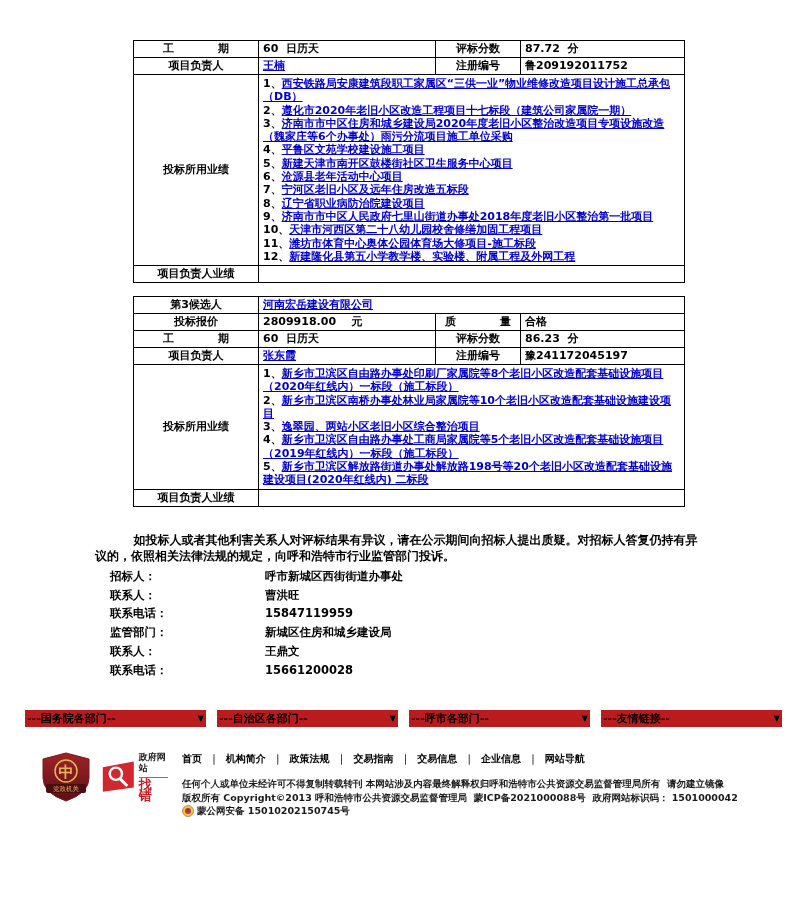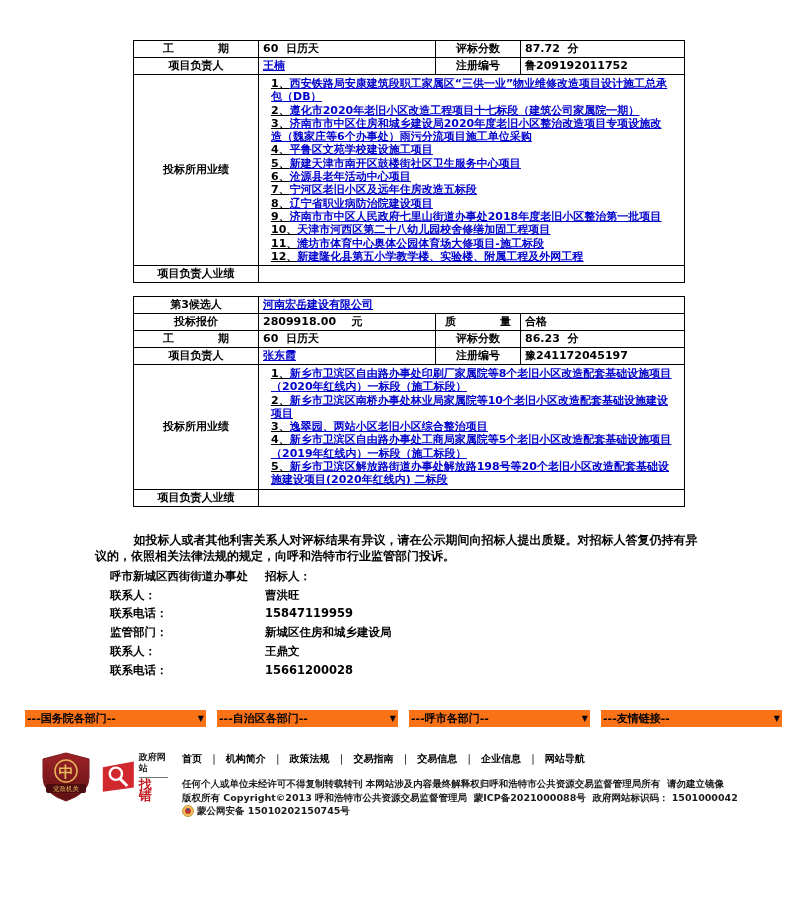--- a/index.html
+++ b/index.html
@@ -9,36 +9,36 @@
   
   table.tbl{border-collapse:collapse;table-layout:fixed;width:551px;position:absolute;left:133px;
             font-size:11px;font-weight:bold;color:#000;}
   table.t1{top:40px;}
   table.t2{top:296px;}
   .tbl td{border:1px solid #000;padding:1px 4px;line-height:14px;vertical-align:middle;overflow:hidden;}
   .tbl tr.info{height:17px;}
   td.lab{text-align:center;white-space:pre;}
   td.val{white-space:pre-wrap;text-align:left;}
   a.lnk{color:#0000cc;text-decoration:underline;cursor:pointer;}
-  td.perf{padding:2px 12px;text-decoration:underline;}
+  td.perf{padding:2px 4px;}
   .perf-item{font-size:11px;line-height:13.3px;font-weight:bold;}
   .perf-item .num{color:#000;}
   .perf-item a{color:#0000cc;text-decoration:underline;cursor:pointer;}
 
   
   .notice{position:absolute;left:95px;top:533px;width:614px;font-size:12px;font-weight:bold;
           line-height:15.5px;text-indent:3.2em;}
 
   
   .contacts{position:absolute;left:110px;top:567px;width:420px;font-size:11.5px;font-weight:bold;}
   .c-row{display:grid;grid-template-columns:155px auto;line-height:18.7px;}
 
   
   .dd-row{position:absolute;left:25px;top:710px;width:757px;display:flex;justify-content:space-between;}
-  .dd{width:177px;display:flex;justify-content:space-between;align-items:center;background:#f97316;
+  .dd{width:177px;display:flex;justify-content:space-between;align-items:center;background:#b91c1c;
       font-size:11px;font-weight:bold;cursor:pointer;padding:1px 2px;}
   .dd-arrow{font-size:8px;line-height:10px;}
 
   
   .footer{position:absolute;left:40px;top:752px;width:752px;display:flex;gap:14px;}
   .logos{display:flex;gap:10px;width:128px;flex-shrink:0;align-items:flex-start;}
   .f-content{flex:1;}
   .nav{display:flex;align-items:center;font-size:10px;font-weight:bold;margin-bottom:11px;}
   .nav a{color:#000;text-decoration:none;cursor:pointer;}
   .nav .sep{margin:0 7px;color:#444;}
@@ -123,22 +123,22 @@
       <td class="lab">项目负责人业绩</td>
       <td class="val" colspan="3"></td>
     </tr>
   </tbody>
     </table>
 
   <div class="notice">如投标人或者其他利害关系人对评标结果有异议，请在公示期间向招标人提出质疑。对招标人答复仍持有异议的，依照相关法律法规的规定，向呼和浩特市行业监管部门投诉。</div>
 
   <div class="contacts">
     <div class="c-row">
+      <span>招标人：</span>
       <span>呼市新城区西街街道办事处</span>
-      <span>招标人：</span>
     </div>
     <div class="c-row">
       <span>联系人：</span>
       <span>曹洪旺</span>
     </div>
     <div class="c-row">
       <span>联系电话：</span>
       <span>15847119959</span>
     </div>
     <div class="c-row">

